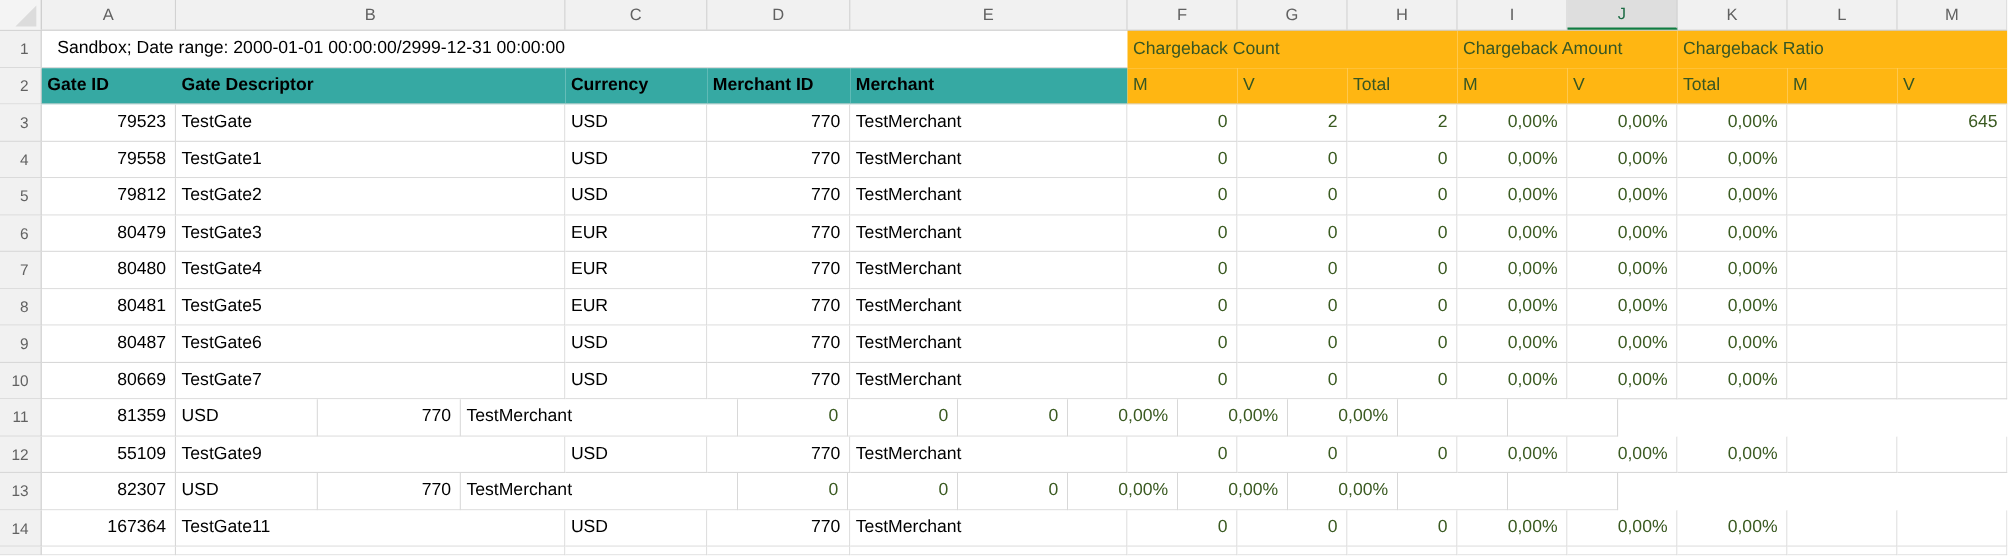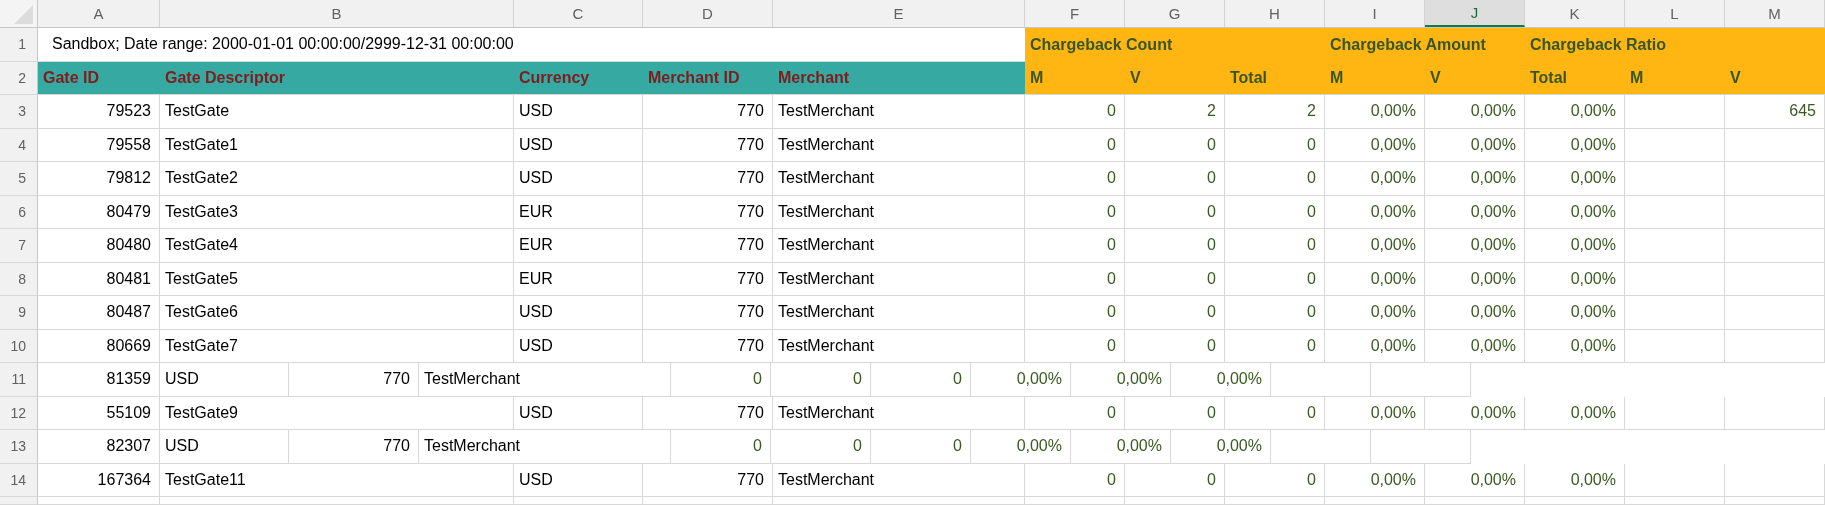--- a/index.html
+++ b/index.html
@@ -44,22 +44,22 @@
     display:flex; align-items:center;
     font-size:16px; color:#000;
     background:#fff;
     border-right:1px solid #D8D8D8;
     border-bottom:1px solid #D8D8D8;
     overflow:hidden; white-space:nowrap;
   }
   .cell.txt { padding-left:5px; justify-content:flex-start; }
   .cell.num { padding-right:8px; justify-content:flex-end; }
   .cell.grn { color:#3A5A21; }
-  .cell.teal { background:var(--teal); border-right:none; font-weight:bold; color:#7f1d1d; }
-  .cell.orange { background:var(--orange); border-right:none; font-weight:bold; color:#375623; }
+  .cell.teal { background:var(--teal); border-right:none; font-weight:bold; color:#000000; }
+  .cell.orange { background:var(--orange); border-right:none; font-weight:normal; color:#375623; }
   .cell.orange.nb { border-bottom:none; }
   .cell.info { border-right:none; font-size:16px; padding-left:14px; }
   
   .w-rh { width:38px; flex:none; }
   .wA { width:122px; flex:none; } .wB { width:354px; flex:none; }
   .wC { width:129px; flex:none; } .wD { width:130px; flex:none; }
   .wE { width:252px; flex:none; } .wN { width:100px; flex:none; }
   .wAE { width:987px; flex:none; }  
   .wG3 { width:300px; flex:none; }  
   .wG2 { width:200px; flex:none; }  

